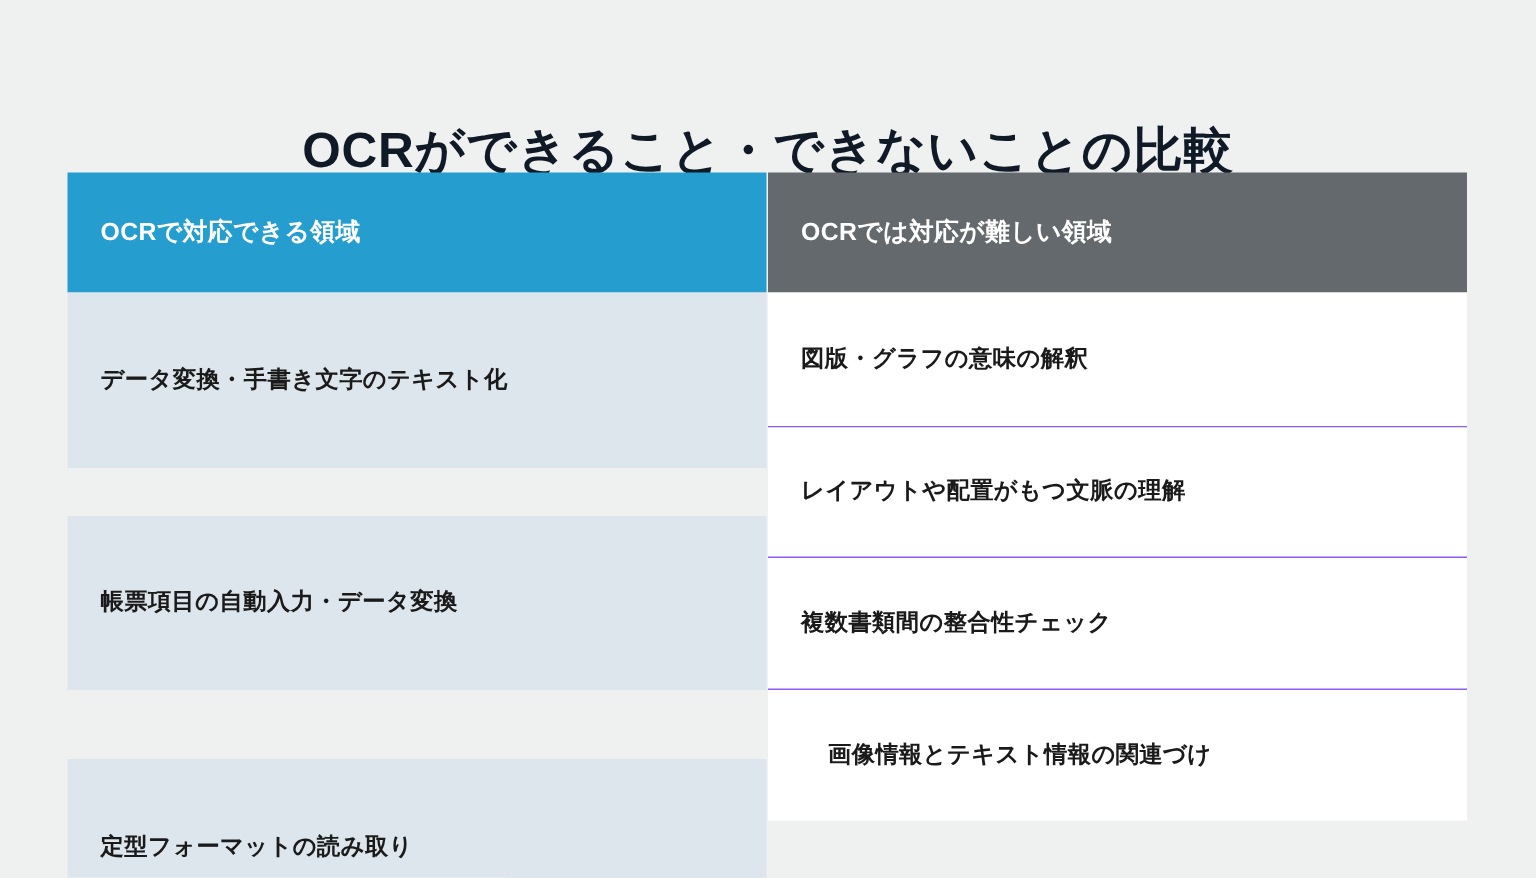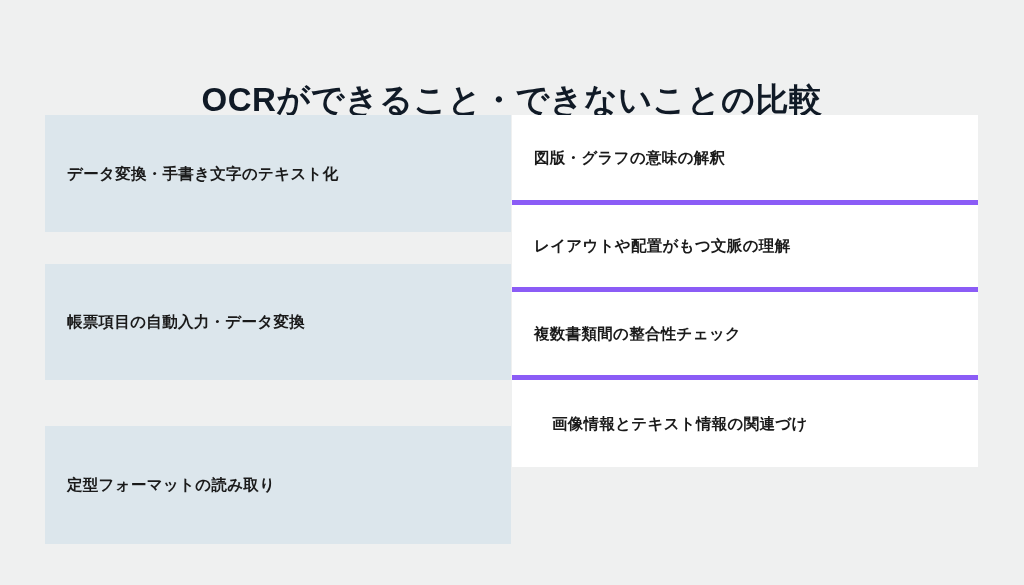--- a/index.html
+++ b/index.html
@@ -79,21 +79,21 @@
   }
 
   .column.left .cell {
     background: #dce6ec;
     border-bottom: 2px solid #eff0f0;
   }
   .column.left .cell:last-child { border-bottom: none; margin-top: 44px; }
 
   .column.right .cell {
     background: #ffffff;
-    border-bottom: 5px solid #8b5cf6;
+    border-bottom: 1px solid #8b5cf6;
   }
   .column.right .cell:last-child { border-bottom: none; }
 
   
   .column.left  .cell.r0 { height: 119px; }
   .column.left  .cell.r1 { height: 118px; margin-top: 30px; }
   .column.left  .cell.r2 { height: 118px; }
 
   
   .column.right .cell.r0 { height: 90px; }
@@ -104,26 +104,28 @@
 </head>
 <body>
 
 <div id="slide">
 
   <div id="page-title">OCRができること・できないことの比較</div>
 
   <div id="comparison-table">
 
     <div class="column left">
+      <div class="col-header blue">OCRで対応できる領域</div>
       <div class="cell r0">データ変換・手書き文字のテキスト化</div>
       <div class="cell r1">帳票項目の自動入力・データ変換</div>
       <div class="cell r2">定型フォーマットの読み取り</div>
     </div>
 
     <div class="column right">
+      <div class="col-header gray">OCRでは対応が難しい領域</div>
       <div class="cell r0">図版・グラフの意味の解釈</div>
       <div class="cell r1">レイアウトや配置がもつ文脈の理解</div>
       <div class="cell r2">複数書類間の整合性チェック</div>
       <div class="cell r3">画像情報とテキスト情報の関連づけ</div>
     </div>
 
   </div>
 </div>
 
 </body></html>

